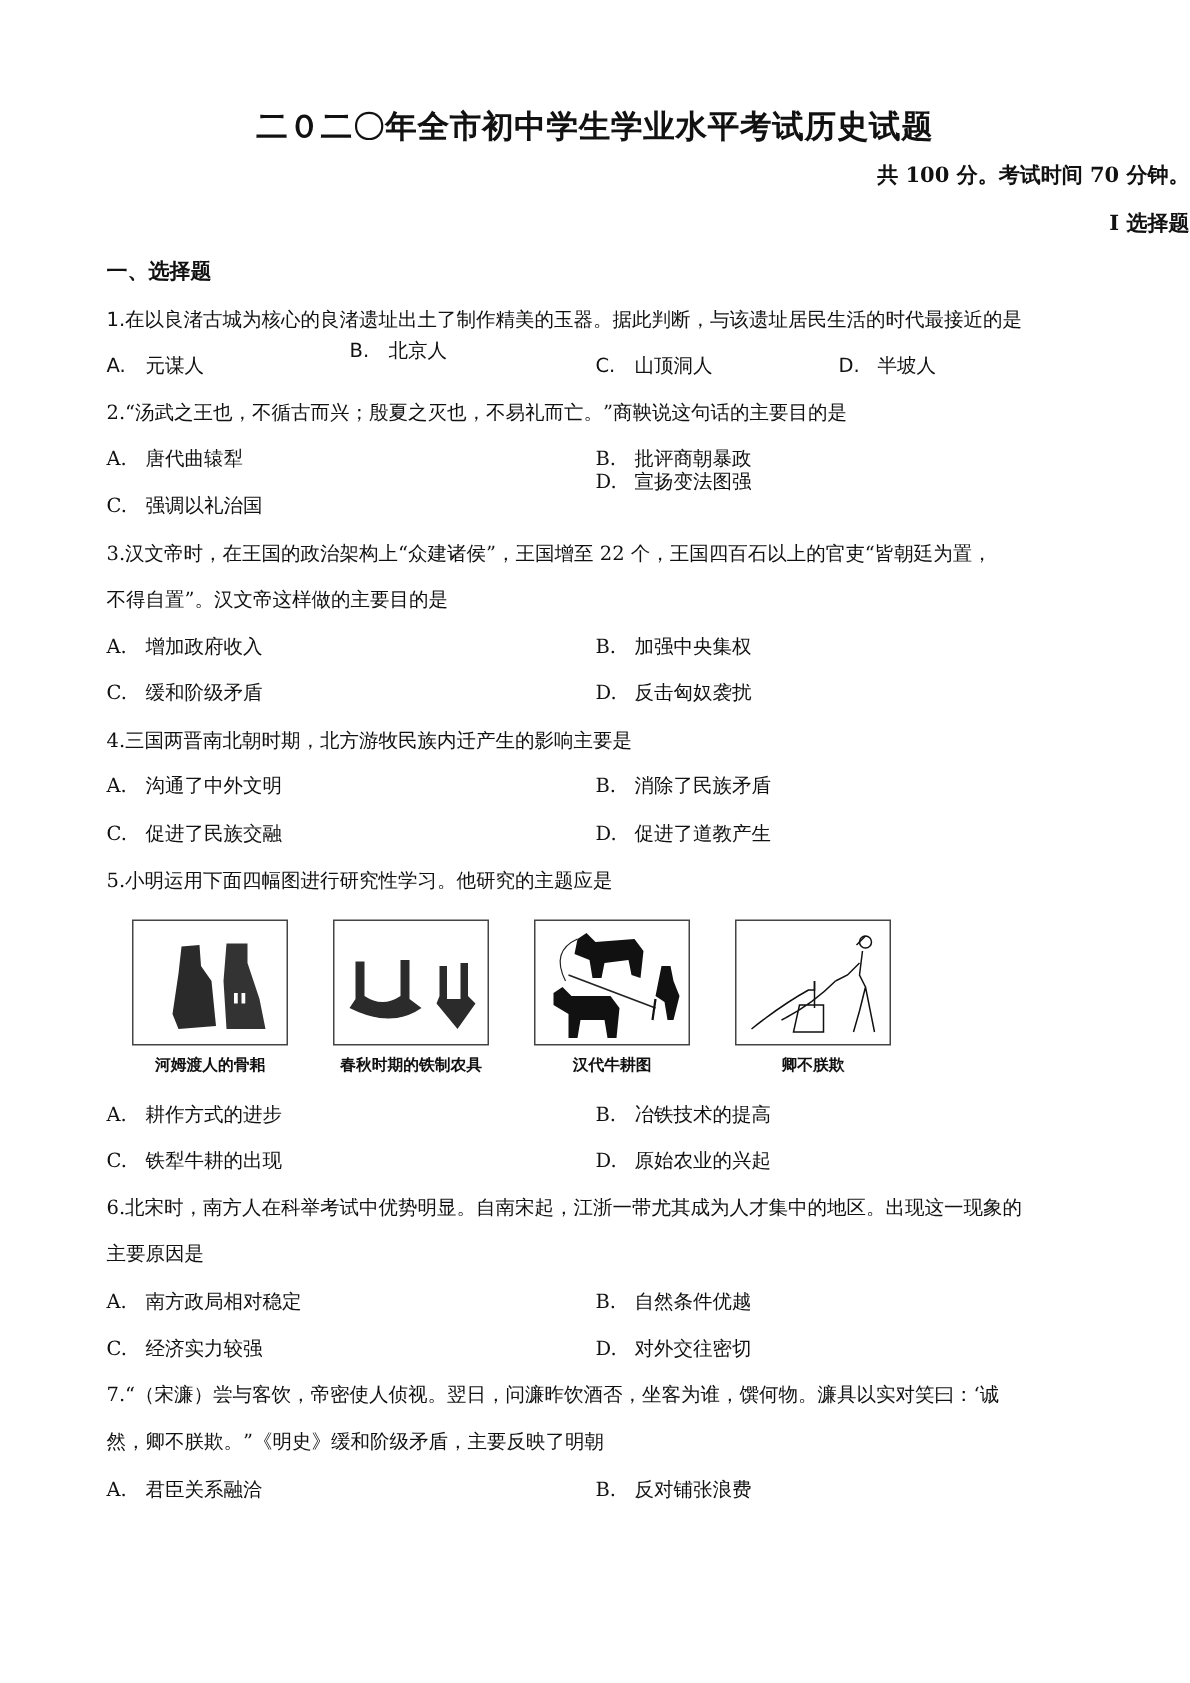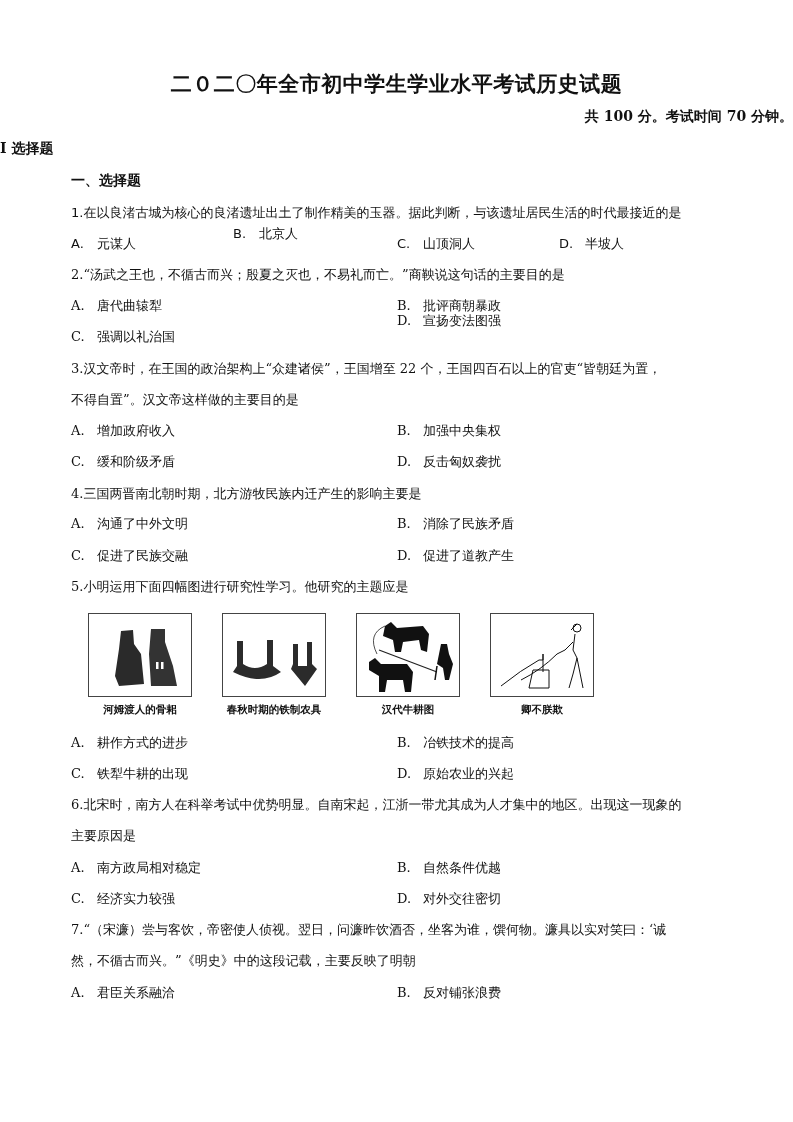--- a/index.html
+++ b/index.html
@@ -1,19 +1,19 @@
 <!DOCTYPE html>
 <html><head>
 <meta charset="utf-8">
 <style>
   html, body { margin: 0; padding: 0; background: #ffffff; }
   body { width: 793px; height: 1122px; position: relative; overflow: hidden; color: #111; font-family: "DejaVu Serif", "Liberation Serif", serif; }
   .title { position: absolute; top: 70px; left: 0; width: 793px; text-align: center; font-size: 21px; font-weight: bold; letter-spacing: 0.5px; font-family: "DejaVu Sans", sans-serif; }
   .subtitle { position: absolute; top: 108px; left: 0; width: 793px; text-align: right; font-size: 14px; font-weight: bold; }
-  .part { position: absolute; top: 140px; left: 0; width: 793px; text-align: left; font-size: 14px; font-weight: bold; }
+  .part { position: absolute; top: 140px; left: 0; width: 793px; text-align: right; font-size: 14px; font-weight: bold; }
   .section { position: absolute; top: 172px; left: 71px; font-size: 14px; font-weight: bold; font-family: "DejaVu Sans", sans-serif; }
   .line { position: absolute; left: 71px; font-size: 13px; white-space: nowrap; }
   .q { font-family: "DejaVu Sans", sans-serif; }
   .opt { position: absolute; font-size: 13px; white-space: nowrap; }
   .opt .lbl { display: inline-block; width: 26px; }
   .figs { position: absolute; top: 613px; left: 88px; width: 520px; height: 110px; }
   .fig { position: absolute; top: 0; width: 104px; }
   .fig .box { width: 102px; height: 82px; border: 1px solid #444; background: #fff; position: relative; overflow: hidden; }
   .fig .cap { margin-top: 6px; text-align: center; font-size: 10.5px; font-weight: bold; white-space: nowrap; font-family: "DejaVu Serif", serif; }
 </style>
@@ -105,15 +105,15 @@
 <div class="opt" style="top:765px;left:397px"><span class="lbl">D.</span><span>原始农业的兴起</span></div>
 
 <div class="line" style="top:796px">6.北宋时，南方人在科举考试中优势明显。自南宋起，江浙一带尤其成为人才集中的地区。出现这一现象的</div>
 <div class="line" style="top:827px">主要原因是</div>
 <div class="opt" style="top:859px;left:71px"><span class="lbl">A.</span><span>南方政局相对稳定</span></div>
 <div class="opt" style="top:859px;left:397px"><span class="lbl">B.</span><span>自然条件优越</span></div>
 <div class="opt" style="top:890px;left:71px"><span class="lbl">C.</span><span>经济实力较强</span></div>
 <div class="opt" style="top:890px;left:397px"><span class="lbl">D.</span><span>对外交往密切</span></div>
 
 <div class="line" style="top:921px">7.“（宋濂）尝与客饮，帝密使人侦视。翌日，问濂昨饮酒否，坐客为谁，馔何物。濂具以实对笑曰：‘诚</div>
-<div class="line" style="top:952px">然，不循古而兴。”《明史》中的这段记载，主要反映了明朝</div>
+<div class="line" style="top:952px">然，卿不朕欺。”《明史》缓和阶级矛盾，主要反映了明朝</div>
 <div class="opt" style="top:984px;left:71px"><span class="lbl">A.</span><span>君臣关系融洽</span></div>
 <div class="opt" style="top:984px;left:397px"><span class="lbl">B.</span><span>反对铺张浪费</span></div>
 
 </body></html>

